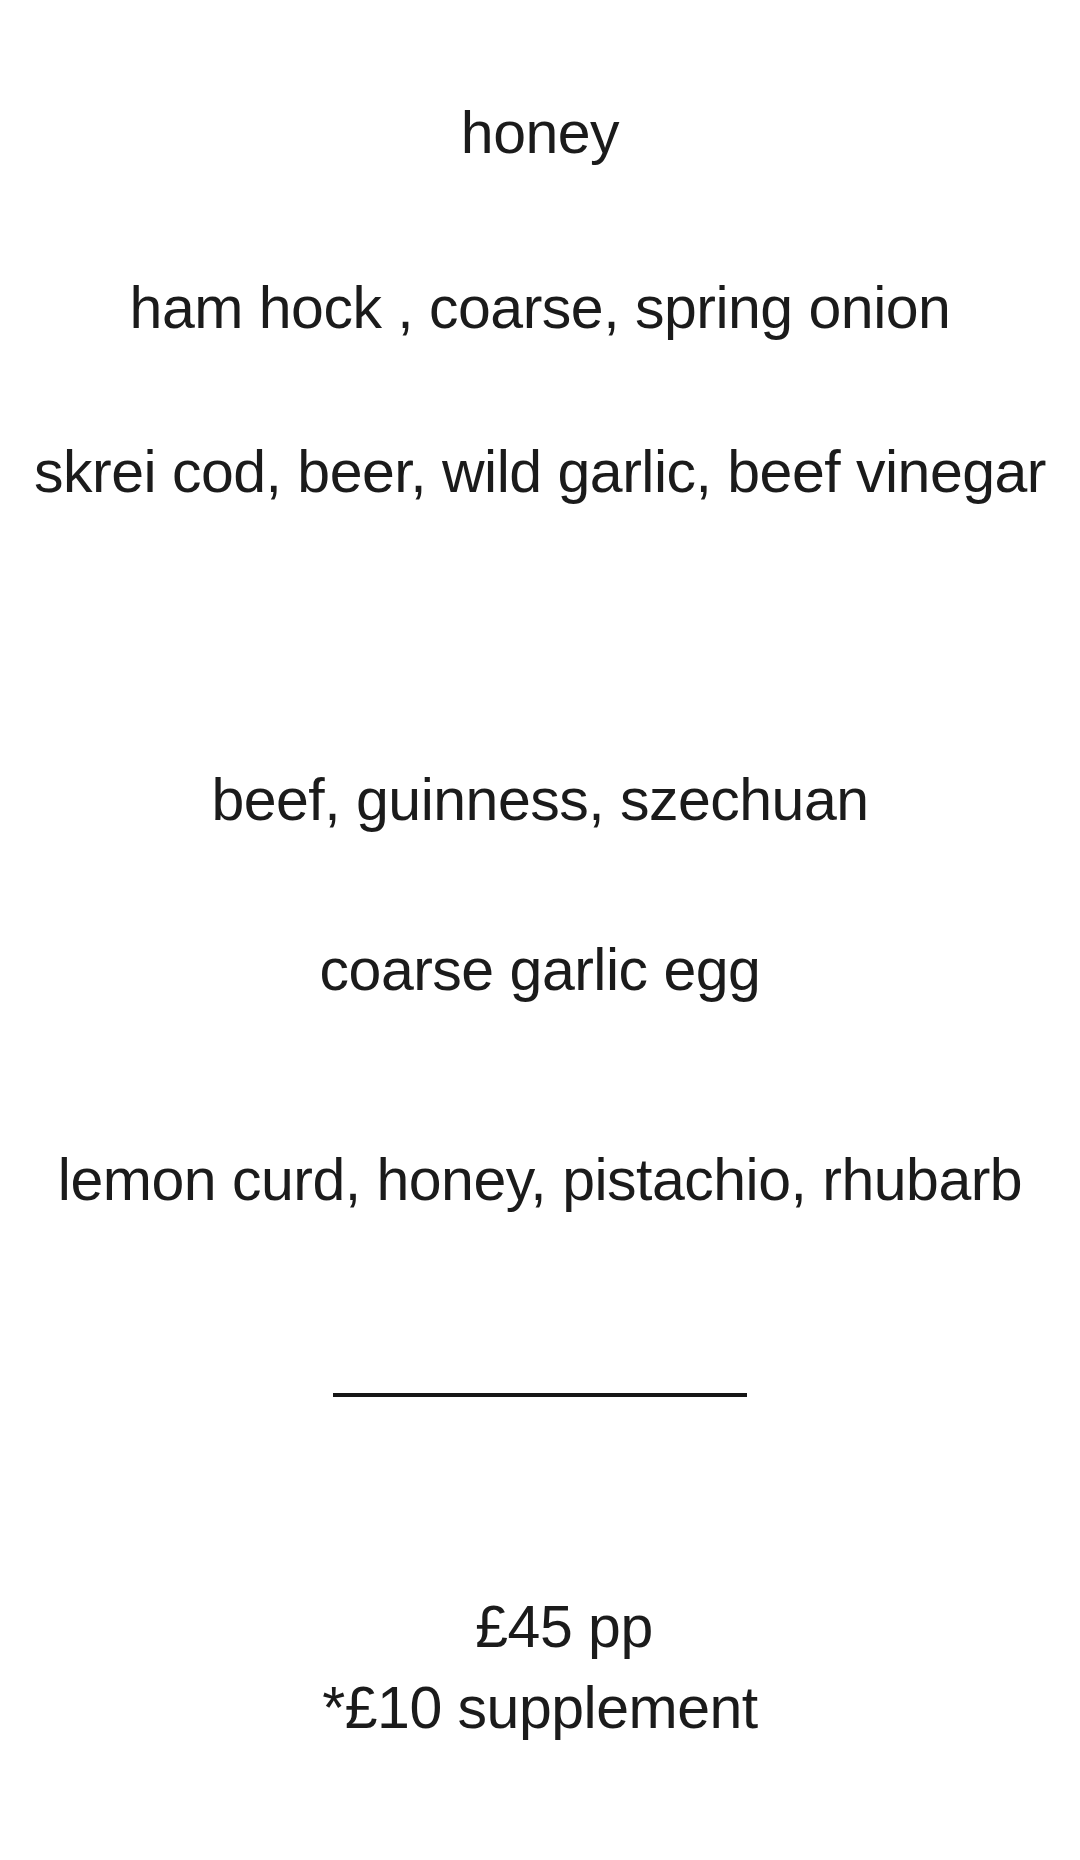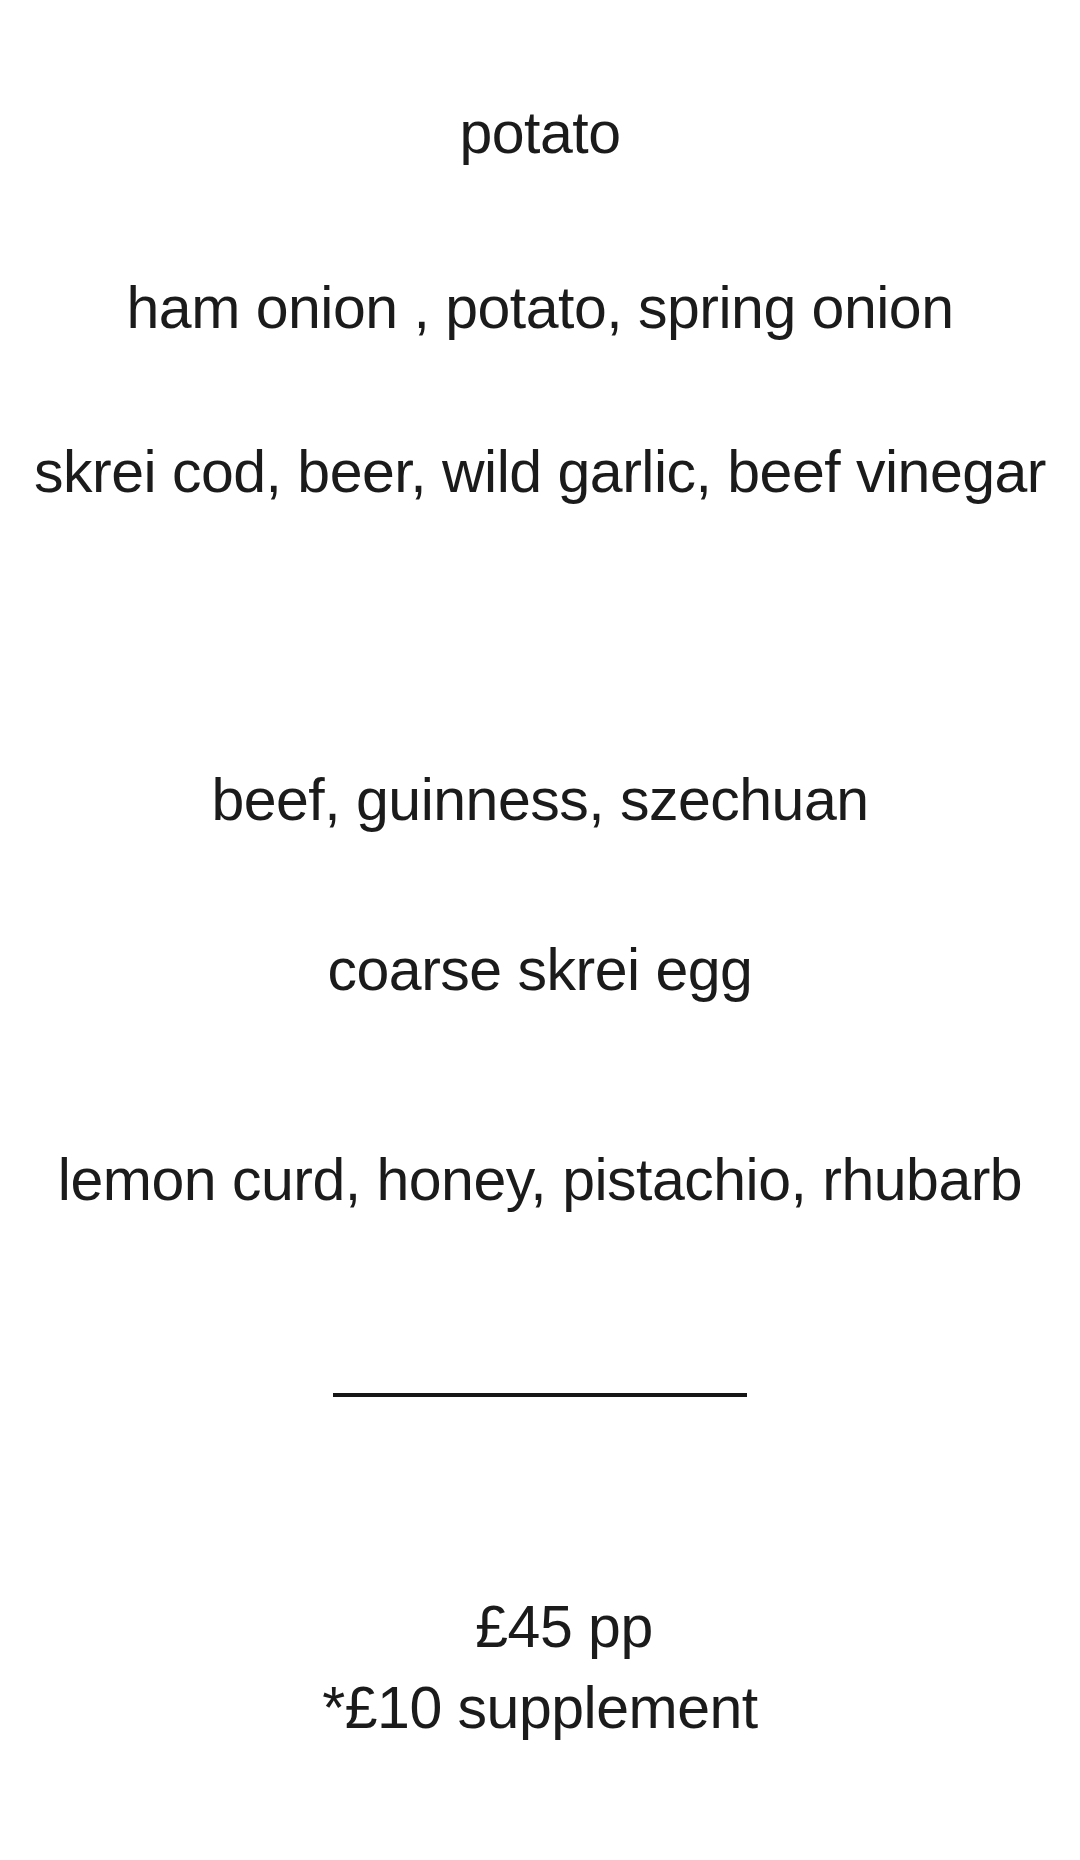--- a/index.html
+++ b/index.html
@@ -43,30 +43,30 @@
     background: #161616;
   }
   .price        { top: 1587px; padding-left: 24px; }
   .supplement   { top: 1668px; }
 </style>
 </head>
 <body>
 
 <div class="page">
 
-  <div class="line menu-title">potato</div>
+  <div class="line menu-title">honey</div>
 
-  <div class="line item-0">ham onion , potato, spring onion</div>
+  <div class="line item-0">ham hock , coarse, spring onion</div>
 
   <div class="line item-1">skrei cod, beer, wild garlic, beef vinegar</div>
 
 
   <div class="line item-3">beef, guinness, szechuan</div>
 
-  <div class="line item-4">coarse skrei egg</div>
+  <div class="line item-4">coarse garlic egg</div>
 
   <div class="line item-5">lemon curd, honey, pistachio, rhubarb</div>
 
   <div class="divider"></div>
 
   <div class="line price">£45 pp</div>
 
   <div class="line supplement">*£10 supplement</div>
 
 </div>

